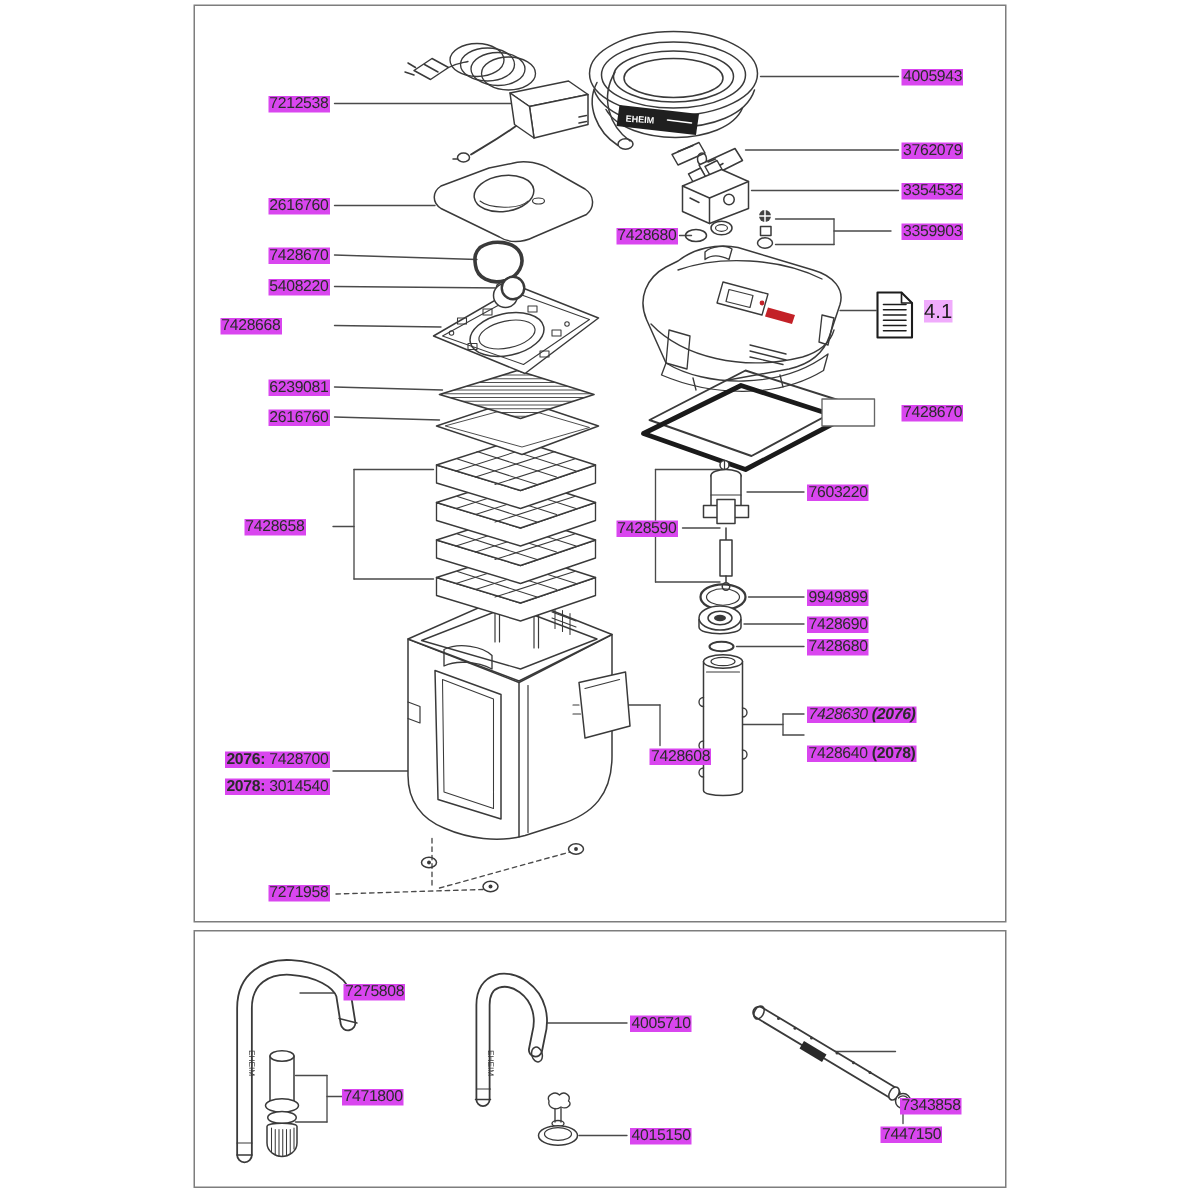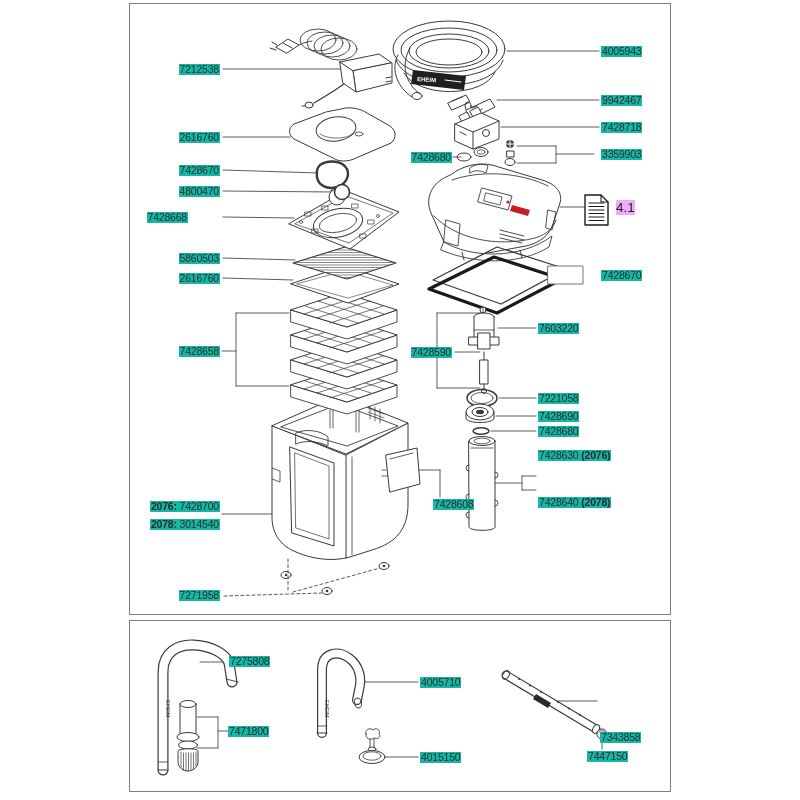--- a/index.html
+++ b/index.html
@@ -1,21 +1,21 @@
 <!DOCTYPE html>
 <html><head>
 <meta charset="utf-8">
 <style>
   html,body{margin:0;padding:0;background:#fff;}
   #stage{position:relative;width:800px;height:800px;background:#fff;overflow:hidden;
          font-family:"Liberation Sans",sans-serif;}
   .panel{position:absolute;border:1px solid #7d7d7d;background:#fff;}
   #art{position:absolute;left:0;top:0;}
   .lbl{position:absolute;font-size:10.5px;line-height:1;color:#2b2b2b;white-space:nowrap;
-       background:#14b8a6;padding:0 1px;letter-spacing:-0.2px;}
+       background:#d946ef;padding:0 1px;letter-spacing:-0.2px;}
   .ra{text-align:right;}
   .b{font-weight:bold;}
   .ref{position:absolute;font-size:13.5px;color:#1c1c1c;background:#f0abfc;}
   svg{display:block;}
 </style>
 </head>
 <body>
 
 <div id="stage">
 
@@ -349,44 +349,44 @@
       </g>
       <path d="M536,694 L551,703 L548,708 L533,699 Z" fill="#2a2a2a" stroke="none"></path>
       <circle cx="602" cy="734" r="5" fill="#fff"></circle>
       <path d="M599,732 A4 4 0 0 1 605,732" stroke-width="0.8"></path>
     </g>
   </svg>
 
   <div class="lbl ra" style="right:580px;top:64px;">7212538</div>
   <div class="lbl ra" style="right:580px;top:132px;">2616760</div>
   <div class="lbl ra" style="right:580px;top:165px;">7428670</div>
-  <div class="lbl ra" style="right:580px;top:186px;">4800470</div>
+  <div class="lbl ra" style="right:580px;top:186px;">5408220</div>
   <div class="lbl ra" style="right:612px;top:212px;">7428668</div>
-  <div class="lbl ra" style="right:580px;top:253px;">5860503</div>
+  <div class="lbl ra" style="right:580px;top:253px;">6239081</div>
   <div class="lbl ra" style="right:580px;top:273px;">2616760</div>
-  <div class="lbl ra" style="right:580px;top:346px;text-align:right;">7428658</div>
+  <div class="lbl ra" style="right:596px;top:346px;text-align:right;">7428658</div>
   <div class="lbl ra" style="right:580px;top:501px;"><span class="b">2076:</span> <span>7428700</span></div>
   <div class="lbl ra" style="right:580px;top:519px;"><span class="b">2078:</span> <span>3014540</span></div>
   <div class="lbl ra" style="right:580px;top:590px;">7271958</div>
 
   <div class="lbl ra" style="right:348px;top:152px;">7428680</div>
   <div class="lbl ra" style="right:348px;top:347px;">7428590</div>
   <div class="lbl" style="left:417px;top:499px;margin-left:16px;">7428608</div>
 
   <div class="lbl" style="left:601px;top:46px;">4005943</div>
-  <div class="lbl" style="left:601px;top:95px;">9942467</div>
-  <div class="lbl" style="left:601px;top:122px;">7428718</div>
+  <div class="lbl" style="left:601px;top:95px;">3762079</div>
+  <div class="lbl" style="left:601px;top:122px;">3354532</div>
   <div class="lbl" style="left:601px;top:149px;">3359903</div>
   <div class="lbl" style="left:601px;top:270px;">7428670</div>
   <div class="ref" style="left:616px;top:200px;">4.1</div>
   <div class="lbl" style="left:538px;top:323px;">7603220</div>
-  <div class="lbl" style="left:538px;top:393px;">7221058</div>
+  <div class="lbl" style="left:538px;top:393px;">9949899</div>
   <div class="lbl" style="left:538px;top:411px;">7428690</div>
   <div class="lbl" style="left:538px;top:426px;">7428680</div>
-  <div class="lbl" style="left:538px;top:450px;"><span>7428630</span> <span class="b">(2076)</span></div>
+  <div class="lbl" style="left:538px;top:471px;font-style:italic;"><span>7428630</span> <span class="b">(2076)</span></div>
   <div class="lbl" style="left:538px;top:485px;margin-top:12px;"><span>7428640</span> <span class="b">(2078)</span></div>
 
   <div class="lbl" style="left:229px;top:656px;">7275808</div>
   <div class="lbl" style="left:228px;top:726px;">7471800</div>
   <div class="lbl" style="left:420px;top:677px;">4005710</div>
   <div class="lbl" style="left:420px;top:752px;">4015150</div>
   <div class="lbl" style="left:600px;top:696px;margin-top:36px;">7343858</div>
   <div class="lbl" style="left:587px;top:751px;">7447150</div>
 
 </div>

